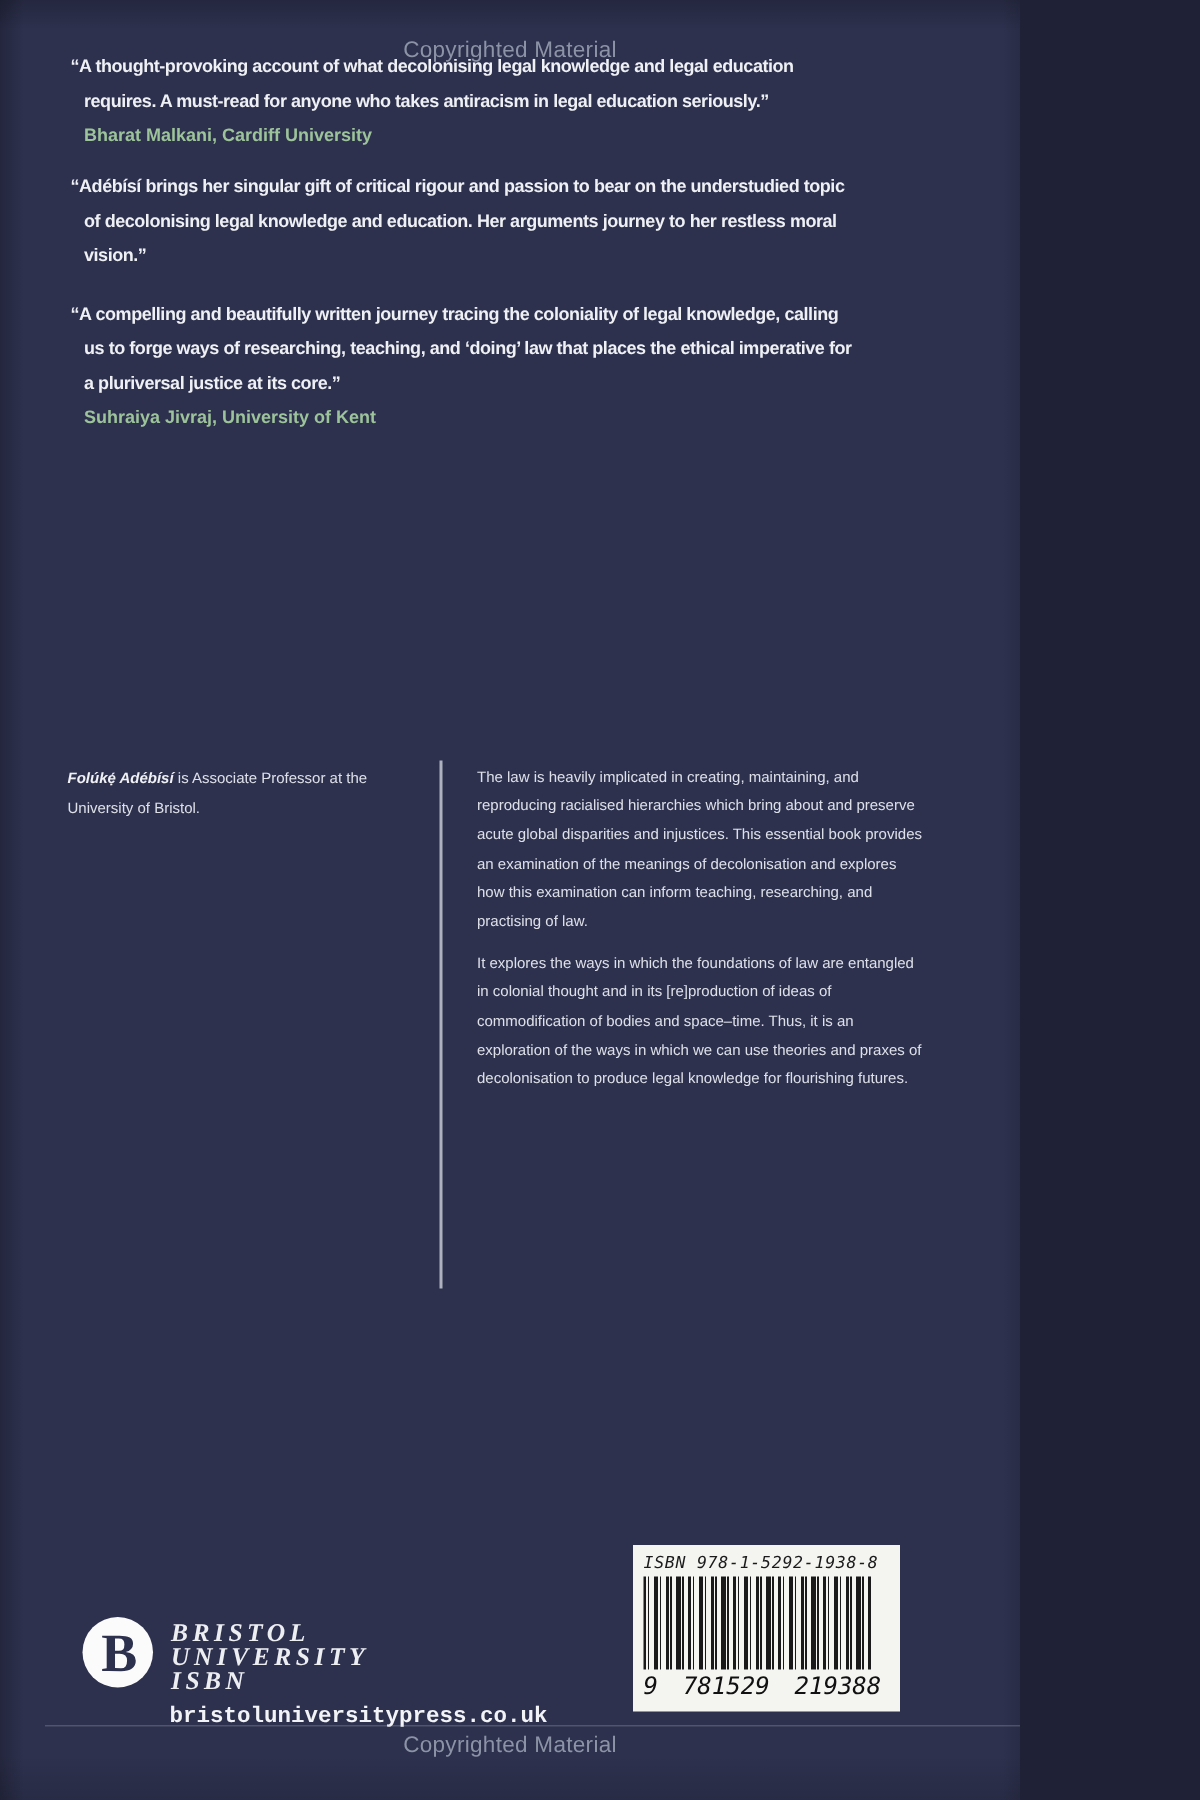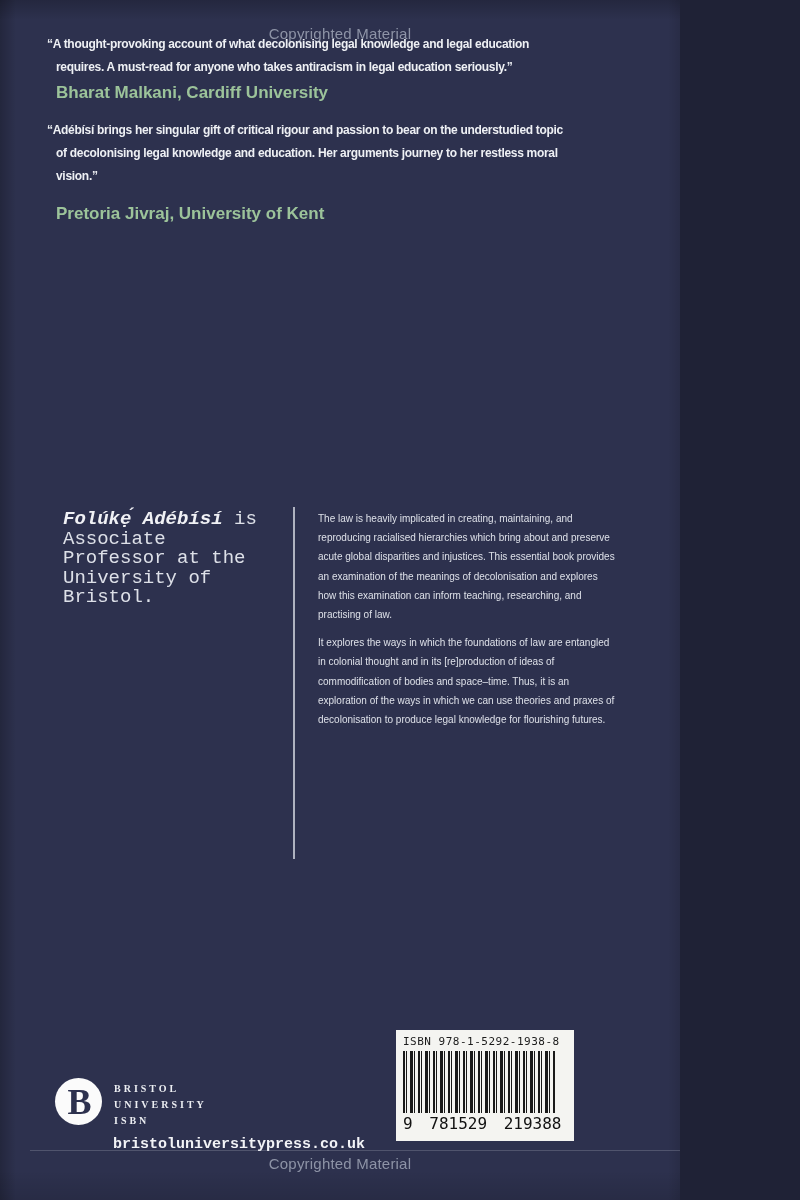--- a/index.html
+++ b/index.html
@@ -47,33 +47,32 @@
     font-weight:bold;
     line-height:23px;
     letter-spacing:-0.3px;
     color:var(--quote-text);
     text-indent:-9px;
     padding-left:9px;
   }
   .quote-attr{
     margin-top:4px;
     padding-left:9px;
-    font-size:17px;
+    font-size:12px;
     font-weight:bold;
     color:var(--attribution);
   }
 
   .bio{
     position:absolute;
-    left:63px;top:510px;
+    left:45px;top:510px;
     width:205px;
-    font-size:19px;
+    font-size:10px;
     line-height:19.5px;
     color:var(--body-text);
-    font-family:Liberation Mono, monospace;
   }
   .bio-name{font-weight:bold;font-style:italic;color:#f0f1f5;}
   .divider{
     position:absolute;
     left:293px;top:507px;
     width:2px;height:352px;
     background:#c6c9d4;
     opacity:0.85;
   }
   .desc{
@@ -81,24 +80,25 @@
     left:318px;top:509px;
     width:298px;
     font-size:10px;
     line-height:19.2px;
     color:var(--body-text);
   }
   .desc p + p{margin-top:9px;}
 
   .barcode-box{
     position:absolute;
-    left:396px;top:1030px;
+    left:422px;top:1030px;
     width:178px;height:111px;
     background:#f4f4f1;
     padding:5px 18px 4px 7px;
+    font-style:italic;
   }
   .isbn-label{
     font-family:"DejaVu Sans Mono", monospace;
     font-size:11px;
     letter-spacing:0.5px;
     text-align:center;
     color:#1b1b1b;
     white-space:nowrap;
   }
   .bars{
@@ -138,24 +138,25 @@
     font-size:36px;
     line-height:1;
     color:var(--background);
     transform:translateX(1px);
   }
   .press-name{
     position:absolute;
     left:114px;top:1081px;
     font-family:"Liberation Serif", serif;
     font-weight:600;
-    font-size:10px;
+    font-size:17px;
     letter-spacing:3px;
     line-height:16px;
     color:#eceef2;
+    font-style:italic;
   }
   .website{
     position:absolute;
     left:113px;top:1136px;
     font-size:15px;
     font-weight:bold;
     color:#f2f3f6;
     font-family:Liberation Mono, monospace;
   }
   .cover-edge{
@@ -174,21 +175,22 @@
 
   <section class="quotes">
     <figure class="quote">
       <blockquote class="quote-text">“A thought-provoking account of what decolonising legal knowledge and legal education requires. A must-read for anyone who takes antiracism in legal education seriously.”</blockquote>
       <figcaption class="quote-attr">Bharat Malkani, Cardiff University</figcaption>
     </figure>
     <figure class="quote">
       <blockquote class="quote-text">“Adébísí brings her singular gift of critical rigour and passion to bear on the understudied topic of decolonising legal knowledge and education. Her arguments journey to her restless moral vision.”</blockquote>
     </figure>
     <figure class="quote">
-      <figcaption class="quote-attr">Pretoria Jivraj, University of Kent</figcaption>
+      <blockquote class="quote-text">“A compelling and beautifully written journey tracing the coloniality of legal knowledge, calling us to forge ways of researching, teaching, and ‘doing’ law that places the ethical imperative for a pluriversal justice at its core.”</blockquote>
+      <figcaption class="quote-attr">Suhraiya Jivraj, University of Kent</figcaption>
     </figure>
   </section>
 
   <div class="bio">
     <span class="bio-name">Folúkẹ́ Adébísí</span><span> is Associate Professor at the University of Bristol.</span>
   </div>
 
   <div class="divider"></div>
 
   <div class="desc">

